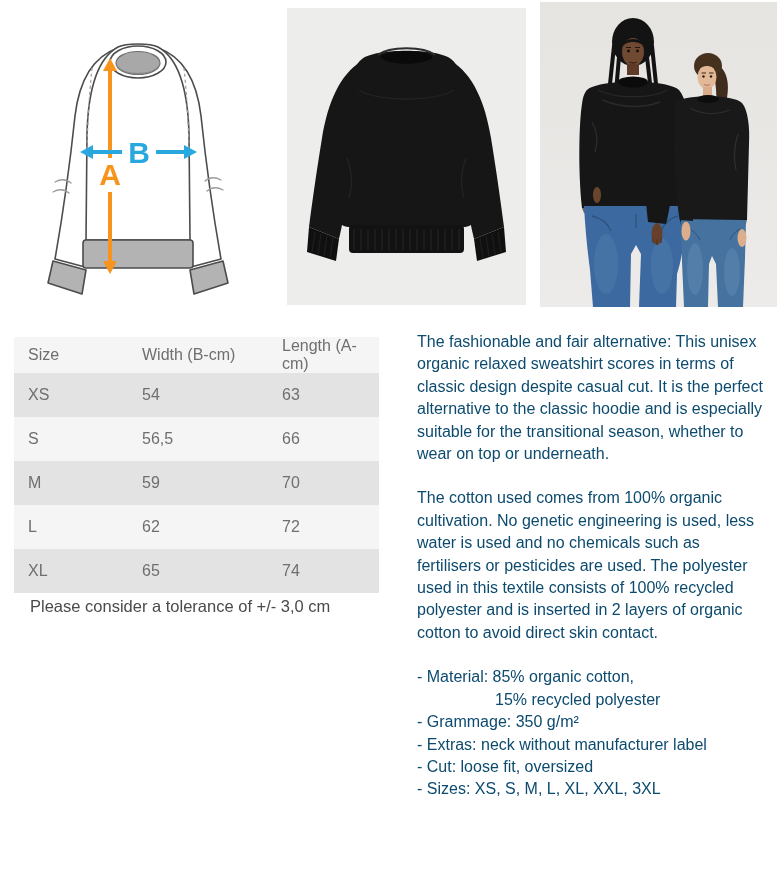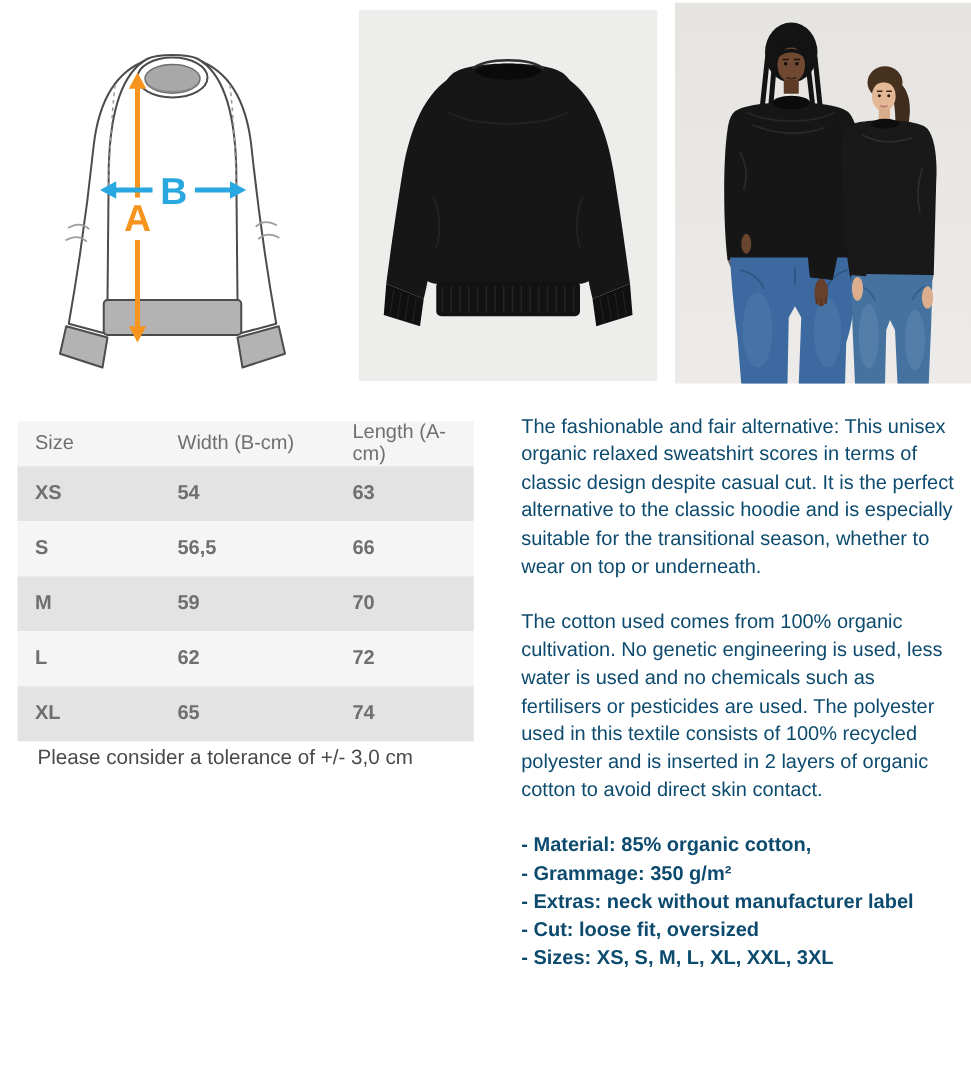--- a/index.html
+++ b/index.html
@@ -14,34 +14,34 @@
   .diagram-box svg, .flat-photo svg, .models-photo svg { width:100%; height:100%; display:block; }
 
   .arrow-label { font-family:"Liberation Sans",sans-serif; font-weight:bold; font-size:30px;
                  paint-order:stroke; stroke:#ffffff; stroke-width:5px; }
 
   
   .size-table { position:absolute; left:14px; top:337px; width:365px;
                 border-collapse:separate; border-spacing:0; font-size:16px; color:#6f6f6f; }
   .size-table th { font-weight:400; text-align:left; height:34px; padding:0 0 0 14px;
                    background:#f5f5f5; vertical-align:middle; }
-  .size-table td { height:44px; padding:0 0 0 14px; vertical-align:middle;font-weight:bold; }
+  .size-table td { height:44px; padding:0 0 0 14px; vertical-align:middle; }
   .size-table th:nth-child(1){ width:114px; } .size-table th:nth-child(2){ width:140px; }
   .size-table th:nth-child(3){ width:111px; }
   .size-table tbody tr:nth-child(odd)  td { background:#e3e3e3; }
   .size-table tbody tr:nth-child(even) td { background:#f5f5f5; }
 
   .tolerance { position:absolute; left:30px; top:580px; font-size:16.5px; color:#4a4a4a; }
 
   
   .description { position:absolute; left:417px; top:331px; width:348px;
                  font-size:16px; line-height:22.4px; color:#0c4a6e; }
   .description p { margin:0 0 22px 0; }
   .bullets { margin-top:0; }
-  .bullets .bline { white-space:nowrap;font-weight:bold; }
+  .bullets .bline { white-space:nowrap; }
   .bullets .indent { padding-left:78px; }
 </style>
 </head>
 <body>
 
 <div class="canvas">
 
   <div class="diagram-box">
     <svg viewBox="0 0 238 268">
       <g stroke="#4c4c4c" stroke-width="1.6" stroke-linejoin="round" stroke-linecap="round">
@@ -215,20 +215,21 @@
     </tbody>
   </table>
 
   <p class="tolerance">Please consider a tolerance of +/- 3,0 cm</p>
 
   <div class="description">
     <p>The fashionable and fair alternative: This unisex organic relaxed sweatshirt scores in terms of classic design despite casual cut. It is the perfect alternative to the classic hoodie and is especially suitable for the transitional season, whether to wear on top or underneath.</p>
     <p>The cotton used comes from 100% organic cultivation. No genetic engineering is used, less water is used and no chemicals such as fertilisers or pesticides are used. The polyester used in this textile consists of 100% recycled polyester and is inserted in 2 layers of organic cotton to avoid direct skin contact.</p>
     <div class="bullets">
       <div class="bline">- Material: 85% organic cotton,</div>
+      <div class="bline indent">15% recycled polyester</div>
       <div class="bline">- Grammage: 350 g/m²</div>
       <div class="bline">- Extras: neck without manufacturer label</div>
       <div class="bline">- Cut: loose fit, oversized</div>
       <div class="bline">- Sizes: XS, S, M, L, XL, XXL, 3XL</div>
     </div>
   </div>
 
 </div>
 
 </body></html>

